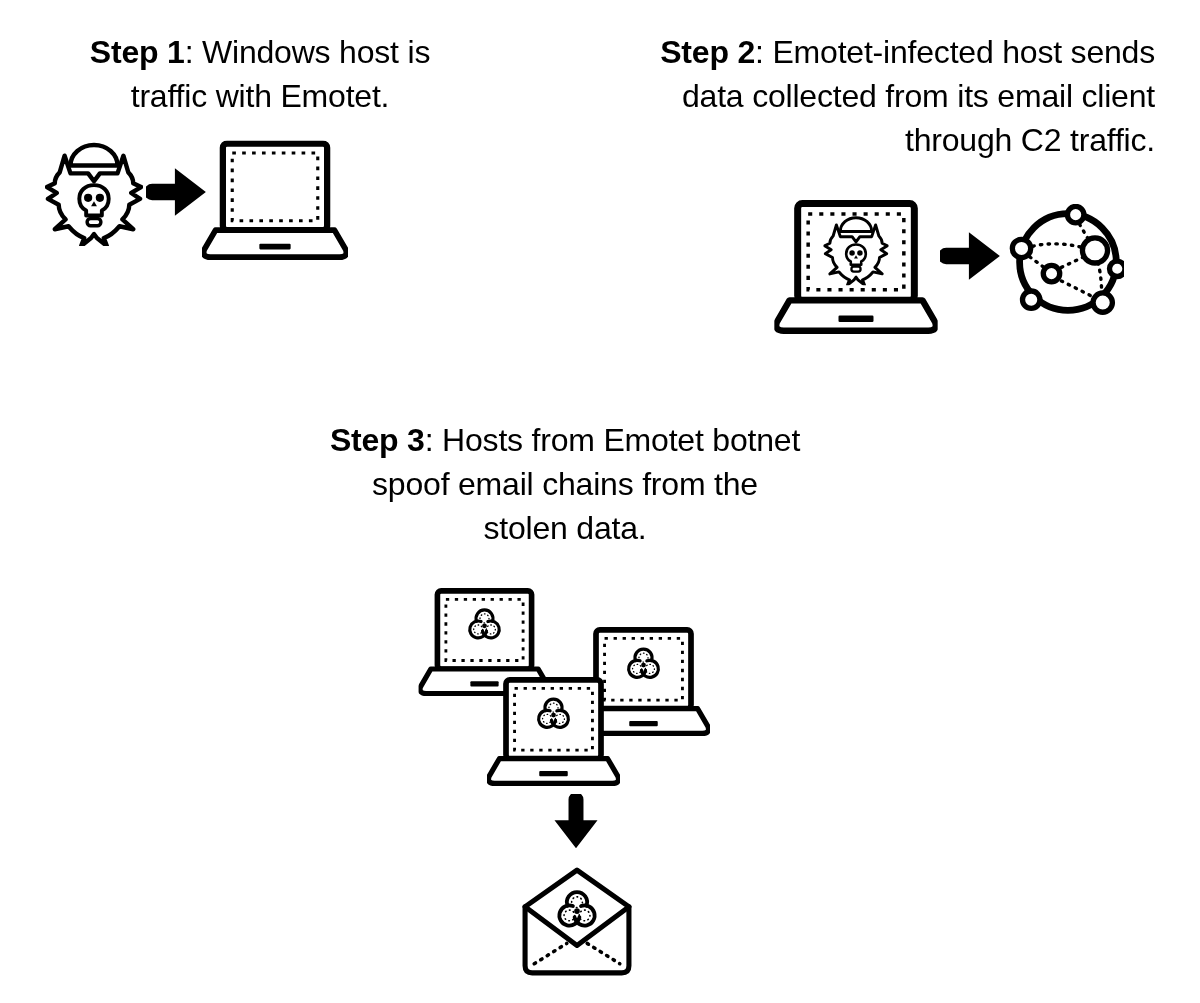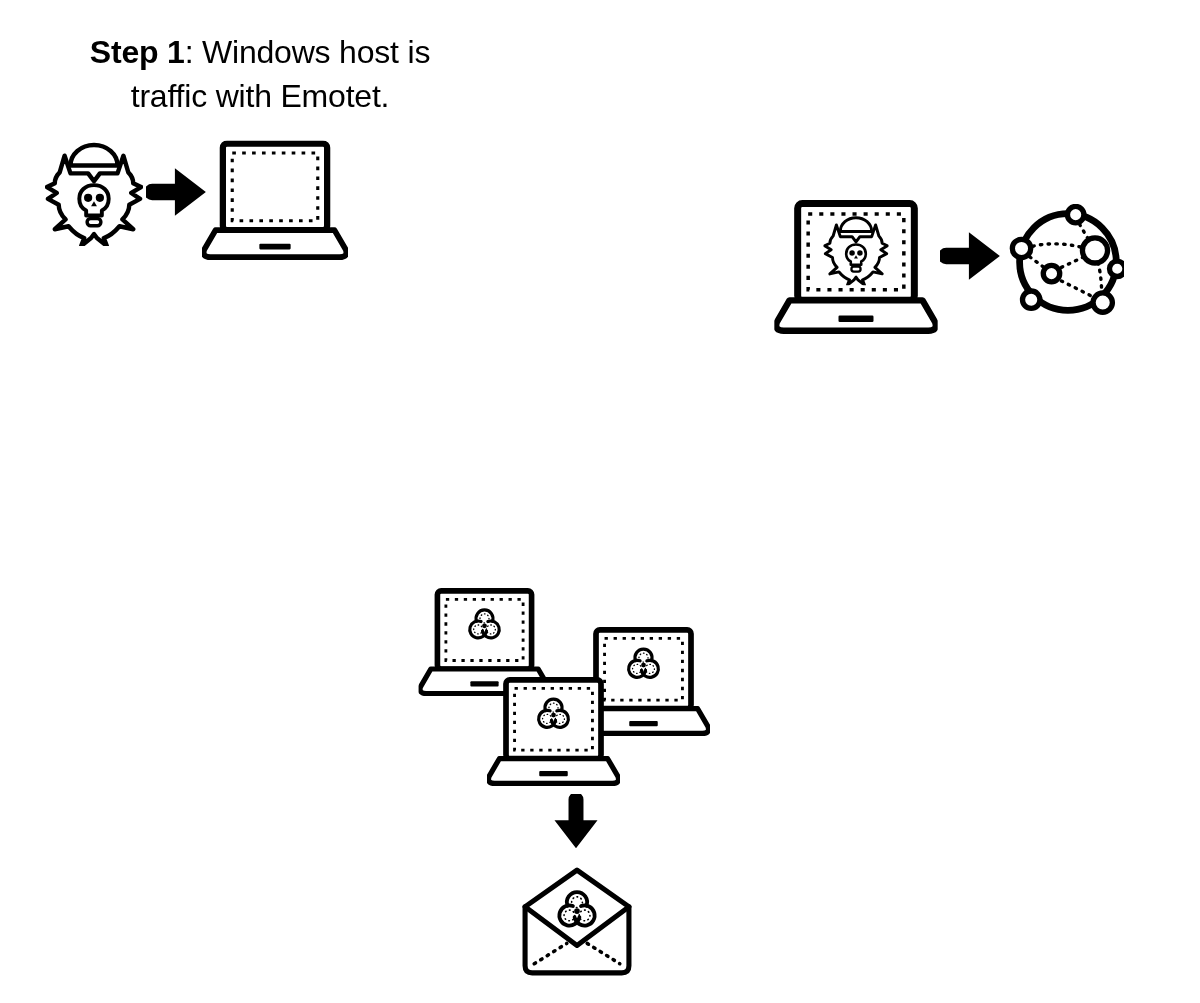--- a/index.html
+++ b/index.html
@@ -121,34 +121,44 @@
   </svg>
 
   <svg class="ic" style="left:146px; top:162px; width:64px; height:60px;" viewBox="0 0 62 58">
     <use href="#sym-arrow"></use>
   </svg>
 
   <svg class="ic" style="left:202px; top:138px; width:146px; height:130px;" viewBox="0 0 140 120">
     <use href="#sym-laptop"></use>
   </svg>
 
+  <div class="step-text step2-text">
+    <div><span class="lbl">Step 2</span><span>: Emotet-infected host sends</span></div>
+    <div>data collected from its email client</div>
+    <div>through C2 traffic.</div>
+  </div>
 
   <svg class="ic" style="left:770px; top:200px; width:172px; height:140px;" viewBox="0 0 140 120">
     <use href="#sym-laptop"></use>
     <use href="#sym-bug" x="42" y="10" width="56" height="63"></use>
   </svg>
 
   <svg class="ic" style="left:940px; top:226px; width:64px; height:60px;" viewBox="0 0 62 58">
     <use href="#sym-arrow"></use>
   </svg>
 
   <svg class="ic" style="left:1008px; top:204px; width:116px; height:116px;" viewBox="0 0 120 120">
     <use href="#sym-globe"></use>
   </svg>
 
+  <div class="step-text step3-text">
+    <div><span class="lbl">Step 3</span><span>: Hosts from Emotet botnet</span></div>
+    <div>spoof email chains from the</div>
+    <div>stolen data.</div>
+  </div>
 
   <svg class="ic" style="left:416px; top:588px; width:137px; height:113px;" viewBox="0 0 140 120">
     <use href="#sym-laptop"></use>
     <use href="#sym-biohazard" x="42" y="11" width="56" height="56"></use>
   </svg>
 
   <svg class="ic" style="left:574px; top:627px; width:139px; height:114px;" viewBox="0 0 140 120">
     <use href="#sym-laptop"></use>
     <use href="#sym-biohazard" x="42" y="11" width="56" height="56"></use>
   </svg>

